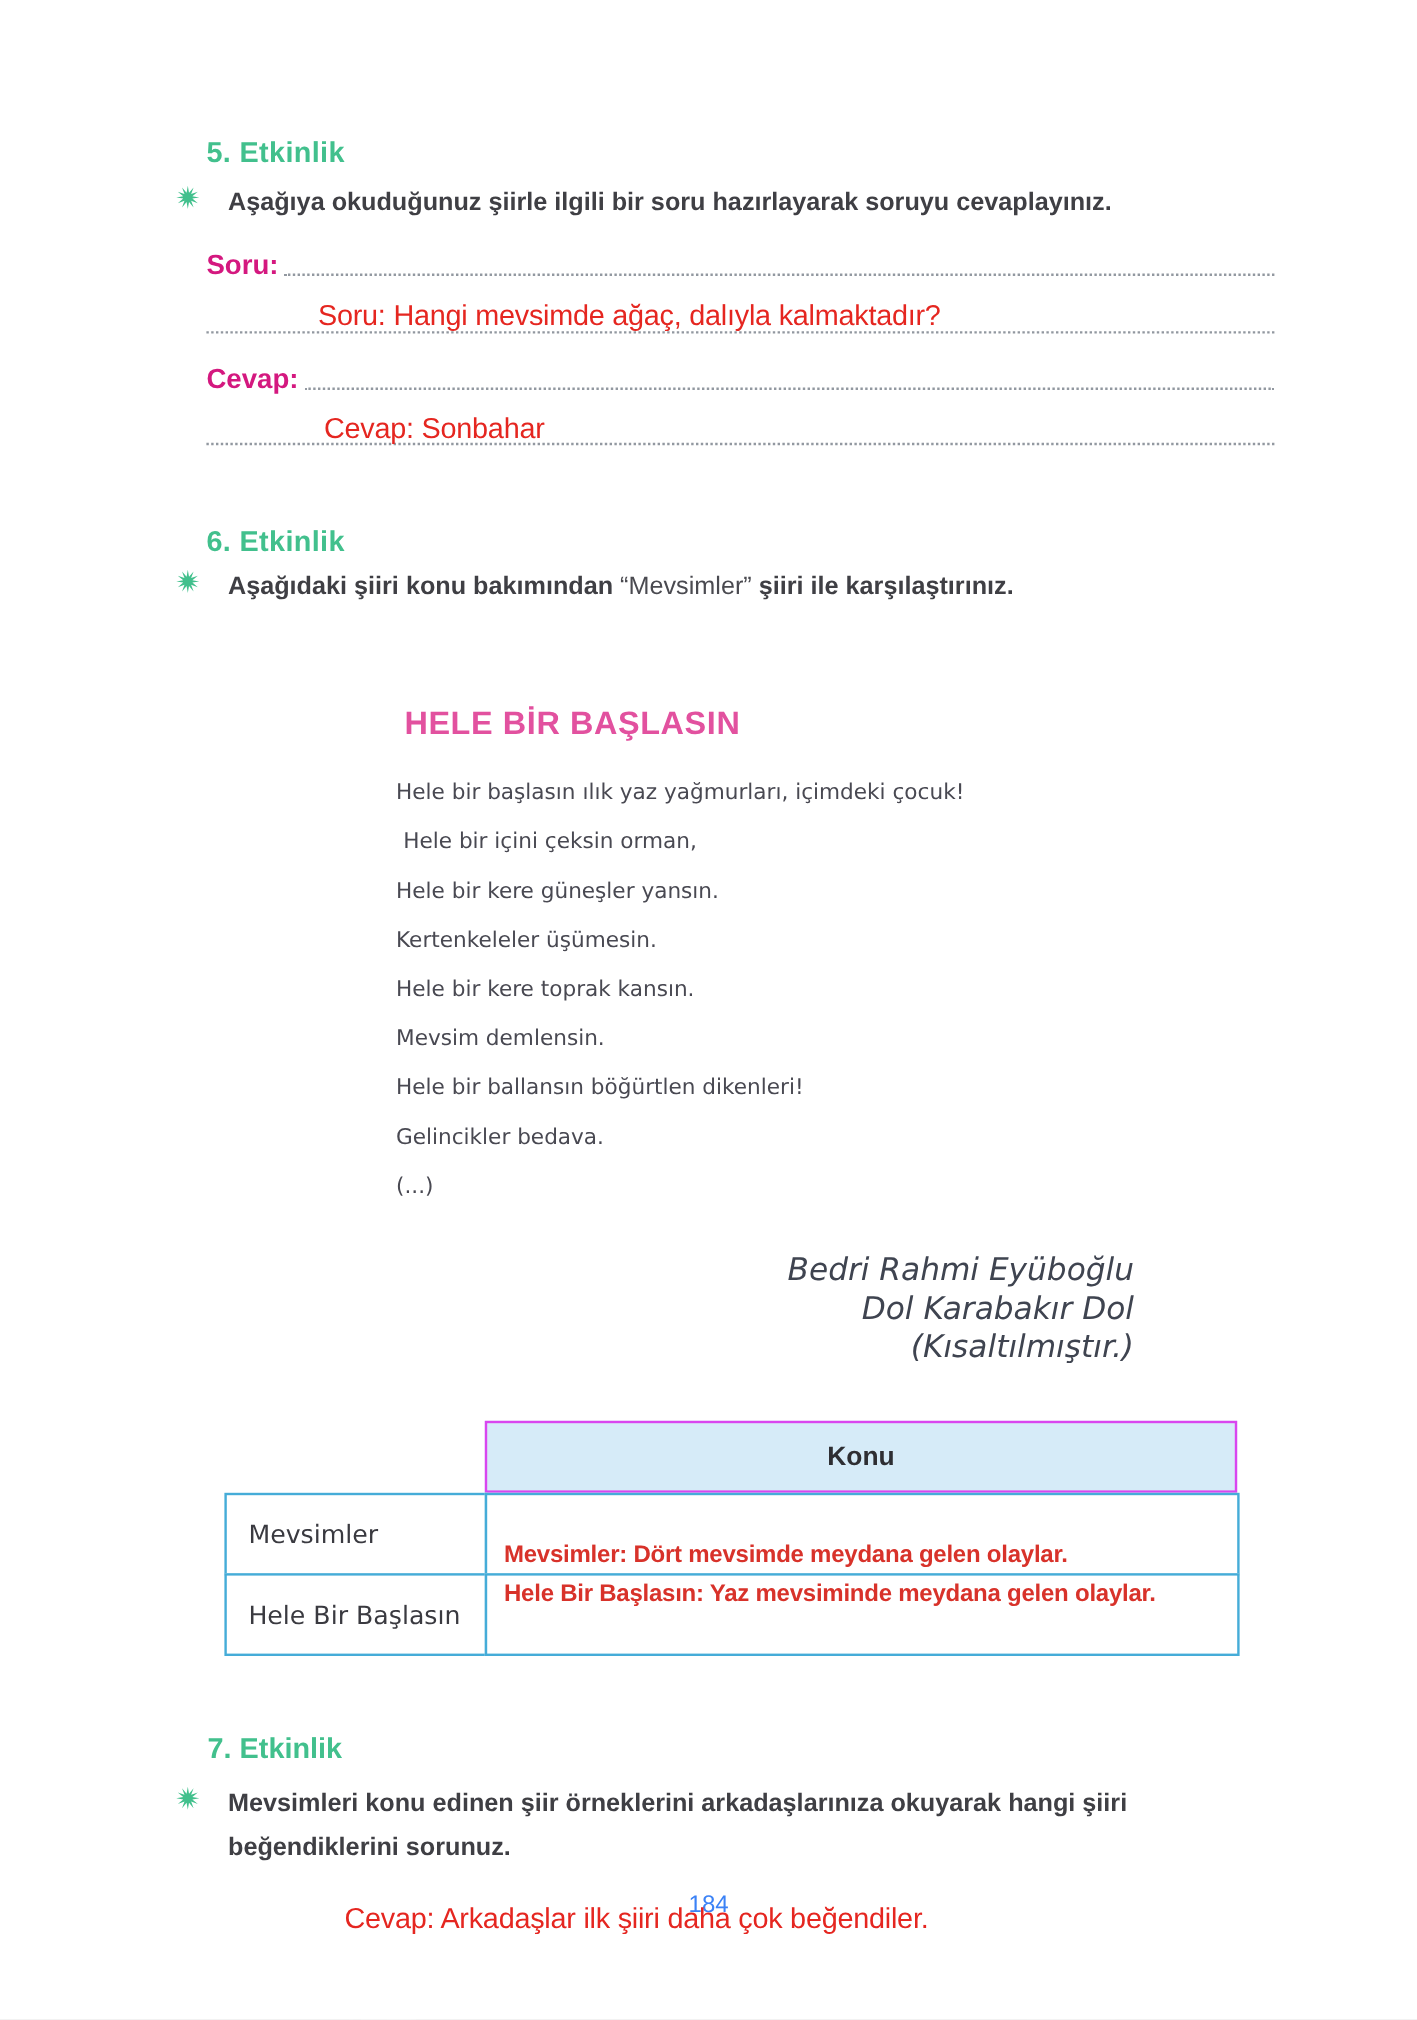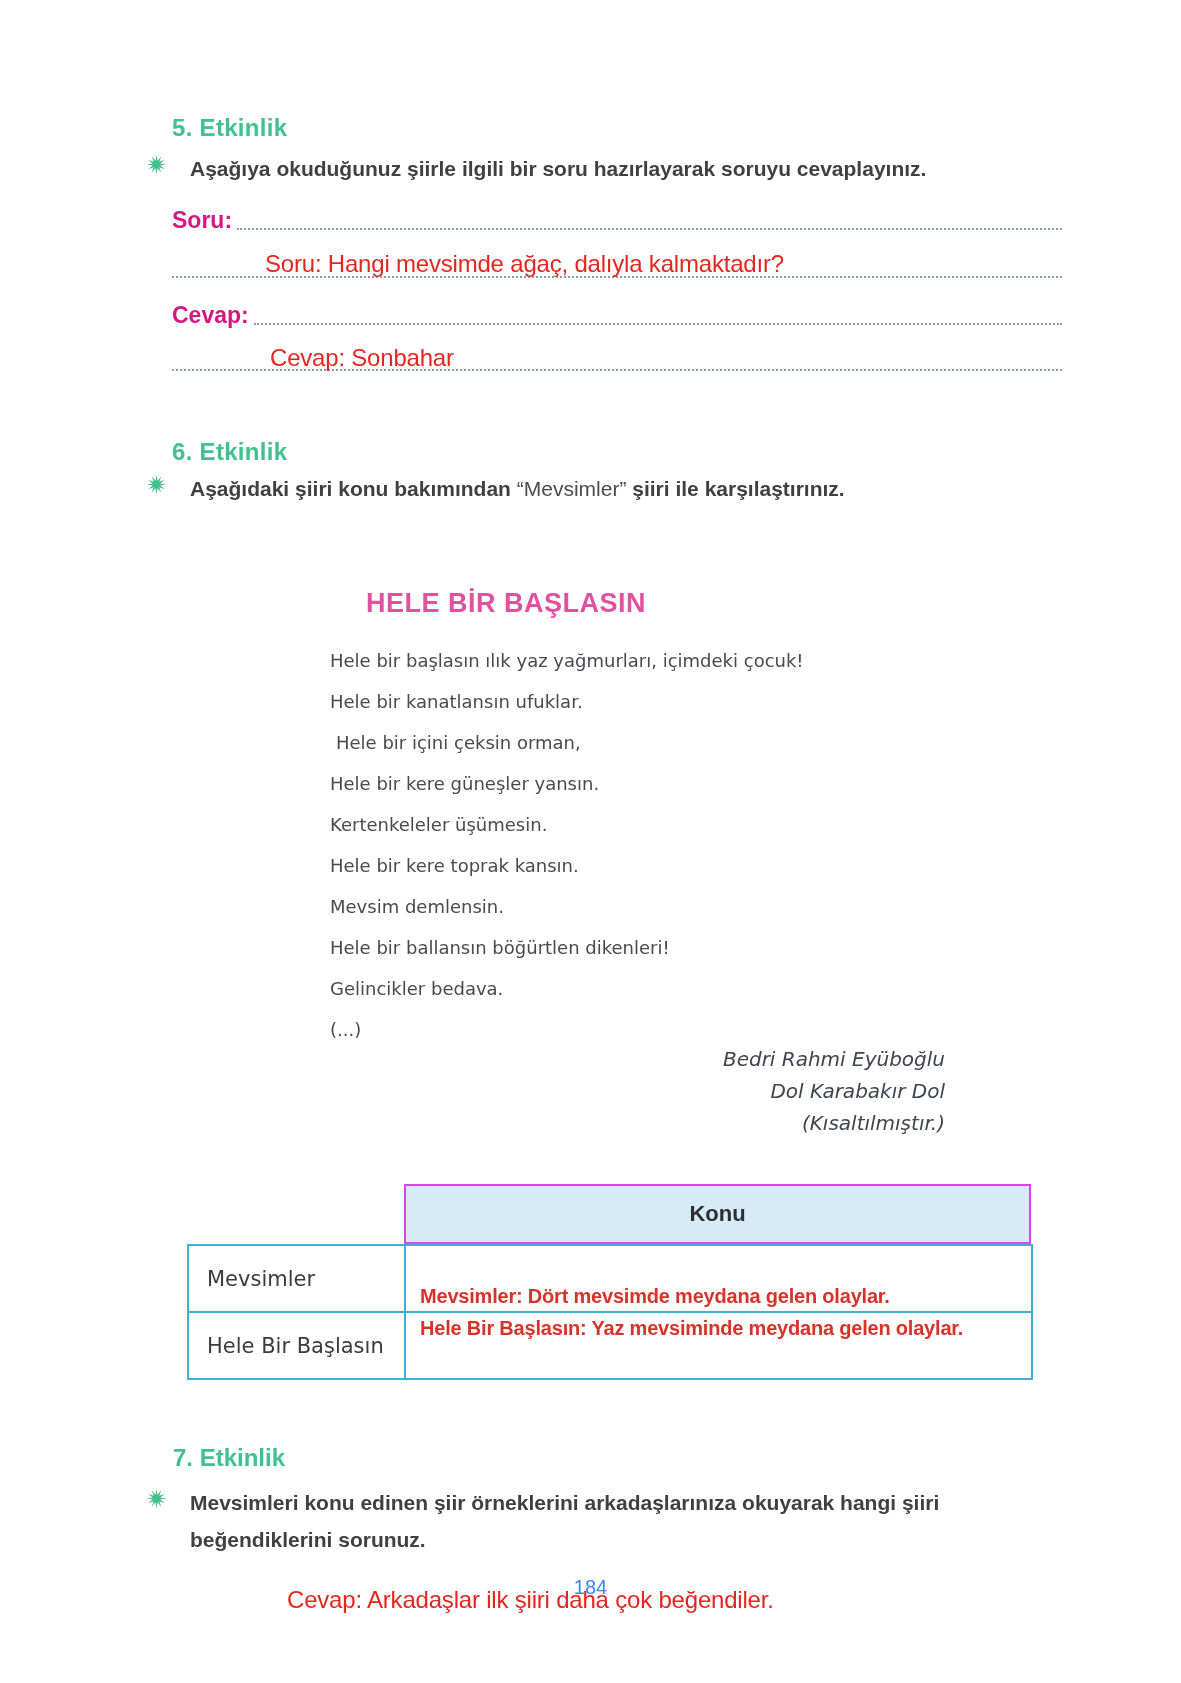--- a/index.html
+++ b/index.html
@@ -48,25 +48,25 @@
   .star { flex:0 0 auto; width:21px; height:21px; margin-top:4px; }
   .bullet-text { margin-left:23px; font-size:21px; font-weight:700; color:#3f3f44; line-height:37px; }
   .bullet-text .plain { font-weight:400; color:#4a4a50; }
   .field-row { position:absolute; z-index:2; left:172px; width:890px; height:29px; display:flex; align-items:flex-end; }
   .field-label { font-size:23px; font-weight:700; color:#d4187f; line-height:1; padding-right:5px; }
   .dots { flex:1; height:0; border-bottom:2px dotted #9298a0; margin-bottom:2px; }
   .dotline { position:absolute; z-index:2; left:172px; width:890px; height:0; border-bottom:2px dotted #9298a0; }
   .hand-red { position:absolute; z-index:3; font-size:24px; color:#e52620; letter-spacing:-.2px; }
 
   
-  .poem-title { position:absolute; z-index:2; left:337px; top:588px; font-size:27px; font-weight:700; color:#e2519f; letter-spacing:.5px;margin-left:29px; }
+  .poem-title { position:absolute; z-index:2; left:337px; top:588px; font-size:27px; font-weight:700; color:#e2519f; letter-spacing:.5px; }
   .poem { position:absolute; z-index:2; left:330px; top:640px; font-family:"DejaVu Sans", sans-serif; font-size:18px; color:#494952; }
   .poem div { height:41px; line-height:41px; white-space:nowrap; }
   .poem .indent { padding-left:6px; }
-  .attribution { position:absolute; z-index:2; right:236px; top:1043px; text-align:right; font-family:"DejaVu Sans", sans-serif; font-style:italic; font-size:20px; color:#3f4450; line-height:32px; }
+  .attribution { position:absolute; z-index:2; right:236px; top:1043px; text-align:right; font-family:"DejaVu Sans", sans-serif; font-style:italic; font-size:26px; color:#3f4450; line-height:32px; }
 
   
   .konu-table { position:absolute; z-index:2; left:187px; top:1184px; width:844px; height:198px; }
   .konu-header {
     position:absolute; left:217px; top:0; width:627px; height:60px;
     background:#d6ebf8; border:2px solid #d946ef;
     display:flex; align-items:center; justify-content:center;
     font-size:22px; font-weight:700; color:#2e2e33;
   }
   .konu-body { position:absolute; left:0; top:60px; width:844px; display:grid; grid-template-columns:219px 627px; }
@@ -164,21 +164,20 @@
     <svg class="star">
         <use href="#star-sym"></use>
       </svg>
     <div class="bullet-text"><span>Aşağıdaki şiiri konu bakımından </span><span class="plain">“Mevsimler”</span><span> şiiri ile karşılaştırınız.</span></div>
   </div>
 
   <div class="poem-title">HELE BİR BAŞLASIN</div>
 
   <div class="poem">
     <div>Hele bir başlasın ılık yaz yağmurları, içimdeki çocuk!</div>
-    <div>Hele bir kanatlansın ufuklar.</div>
     <div class="indent">Hele bir içini çeksin orman,</div>
     <div>Hele bir kere güneşler yansın.</div>
     <div>Kertenkeleler üşümesin.</div>
     <div>Hele bir kere toprak kansın.</div>
     <div>Mevsim demlensin.</div>
     <div>Hele bir ballansın böğürtlen dikenleri!</div>
     <div>Gelincikler bedava.</div>
     <div>(...)</div>
   </div>
 

